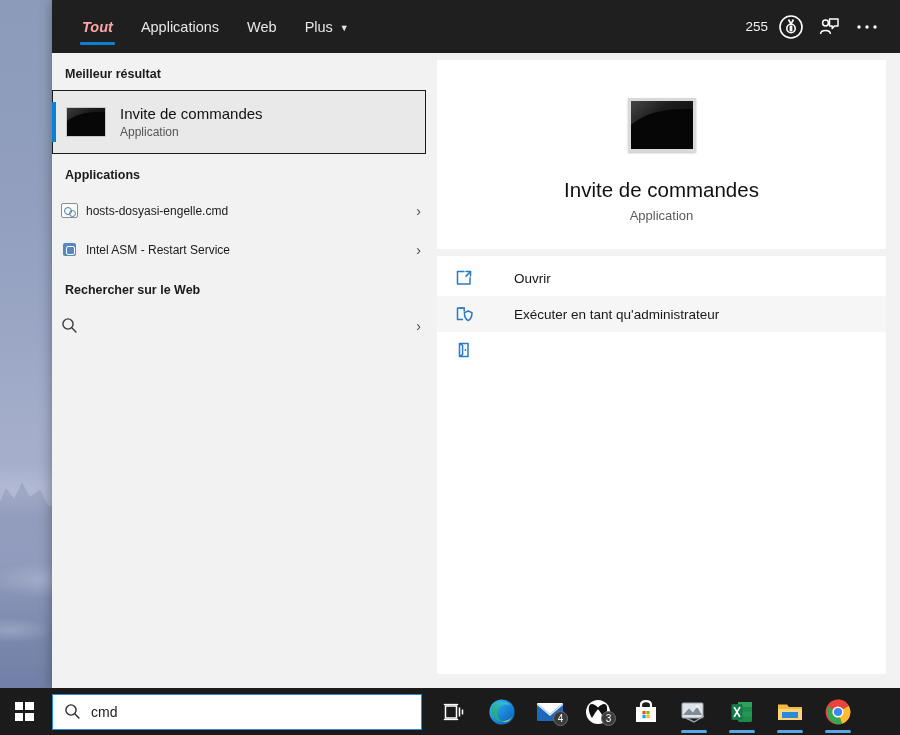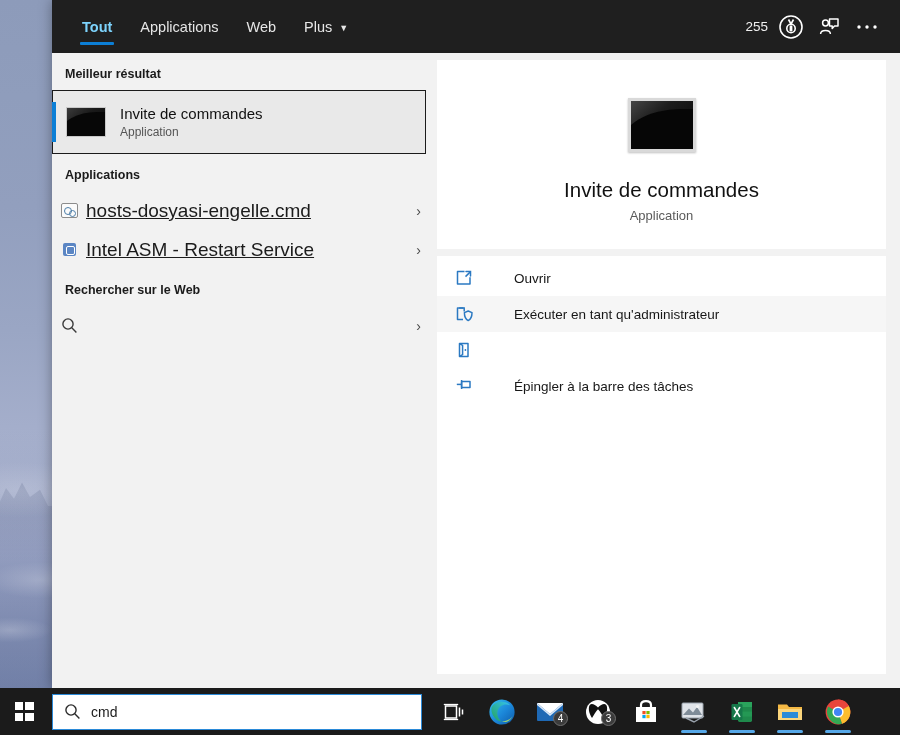--- a/index.html
+++ b/index.html
@@ -43,21 +43,21 @@
   .fly-header {
     height: 53px; background: #1f1f1f; flex: 0 0 53px;
     display: flex; align-items: stretch; padding: 0 14px 0 16px;
     color: #ffffff;
   }
   .tabs { display: flex; align-items: stretch; }
   .tab {
     position: relative; display: flex; align-items: center; padding: 0 14px;
     font-size: 14.5px; color: #e6e6e6; cursor: default; white-space: nowrap;
   }
-  .tab.active { font-weight: bold; color: #7dd3fc; }
+  .tab.active { font-weight: bold; color: #fca5a5; font-style: italic; }
   .tab.active::after {
     content: ""; position: absolute; left: 12px; right: 12px; bottom: 8px;
     height: 3px; background: #0c7fd6; border-radius: 1px;
   }
   .tab .caret {
     display: inline-block; margin-left: 7px; font-size: 9px; transform: translateY(1px);
   }
   .hdr-right { margin-left: auto; display: flex; align-items: center; }
   .reward-count { font-size: 13.5px; color: #f0f0f0; padding-right: 4px; }
   .hdr-btn {
@@ -97,21 +97,21 @@
   }
   .best-text { margin-left: 14px; }
   .best-title { font-size: 15px; color: #111; line-height: 1.25; }
   .best-sub { font-size: 12px; color: #555; margin-top: 2px; }
 
   .list-row {
     height: 39px; display: flex; align-items: center; padding-right: 14px;
     cursor: default;
   }
   .list-row .ico { width: 34px; flex: 0 0 34px; display: flex; justify-content: center; }
-  .list-row .lbl { font-size: 19px; color: #1b1b1b; white-space: nowrap; text-decoration: underline; }
+  .list-row .lbl { font-size: 12px; color: #1b1b1b; white-space: nowrap; }
   .list-row .lbl .muted { color: #777; }
   .list-row .lbl .strong { color: #1b1b1b; }
   .chev { margin-left: auto; color: #4b4b4b; font-size: 14px; }
 
   .icon-cmdfile {
     width: 17px; height: 15px; background: #fbfbfb; border: 1.3px solid #8c8c8c;
     border-radius: 2px; position: relative;
   }
   .icon-cmdfile::before {
     content: ""; position: absolute; left: 2px; top: 3px; width: 6px; height: 6px;
@@ -328,30 +328,20 @@
             <div class="aico">
               <svg width="18" height="18" viewBox="0 0 18 18">
                 <path d="M4.5 2.6 H13 V15.4 H4.5 Z" fill="none" stroke="#2b79c2" stroke-width="1.5" stroke-linejoin="round"></path>
                 <path d="M4.5 2.6 L7.6 4.4 V13.6 L4.5 15.4" fill="none" stroke="#2b79c2" stroke-width="1.5" stroke-linejoin="round"></path>
                 <circle cx="10.4" cy="9" r="0.9" fill="#2b79c2"></circle>
               </svg>
             </div>
           </div>
 
 
-          <div class="action-row">
-            <div class="aico">
-              <svg width="18" height="18" viewBox="0 0 18 18">
-                <path d="M6.6 4.4 H15 V10.4 H6.6 Z" fill="none" stroke="#2b79c2" stroke-width="1.5" stroke-linejoin="round"></path>
-                <line x1="6.6" y1="7.4" x2="1.8" y2="7.4" stroke="#2b79c2" stroke-width="1.5"></line>
-                <line x1="6.6" y1="3" x2="6.6" y2="12" stroke="#2b79c2" stroke-width="1.5"></line>
-              </svg>
-            </div>
-            <div class="albl">Épingler à la barre des tâches</div>
-          </div>
 
         </div>
       </div>
     </div>
   </div>
 
   <div class="taskbar">
 
     <div class="start-btn">
       <div class="win-logo">

